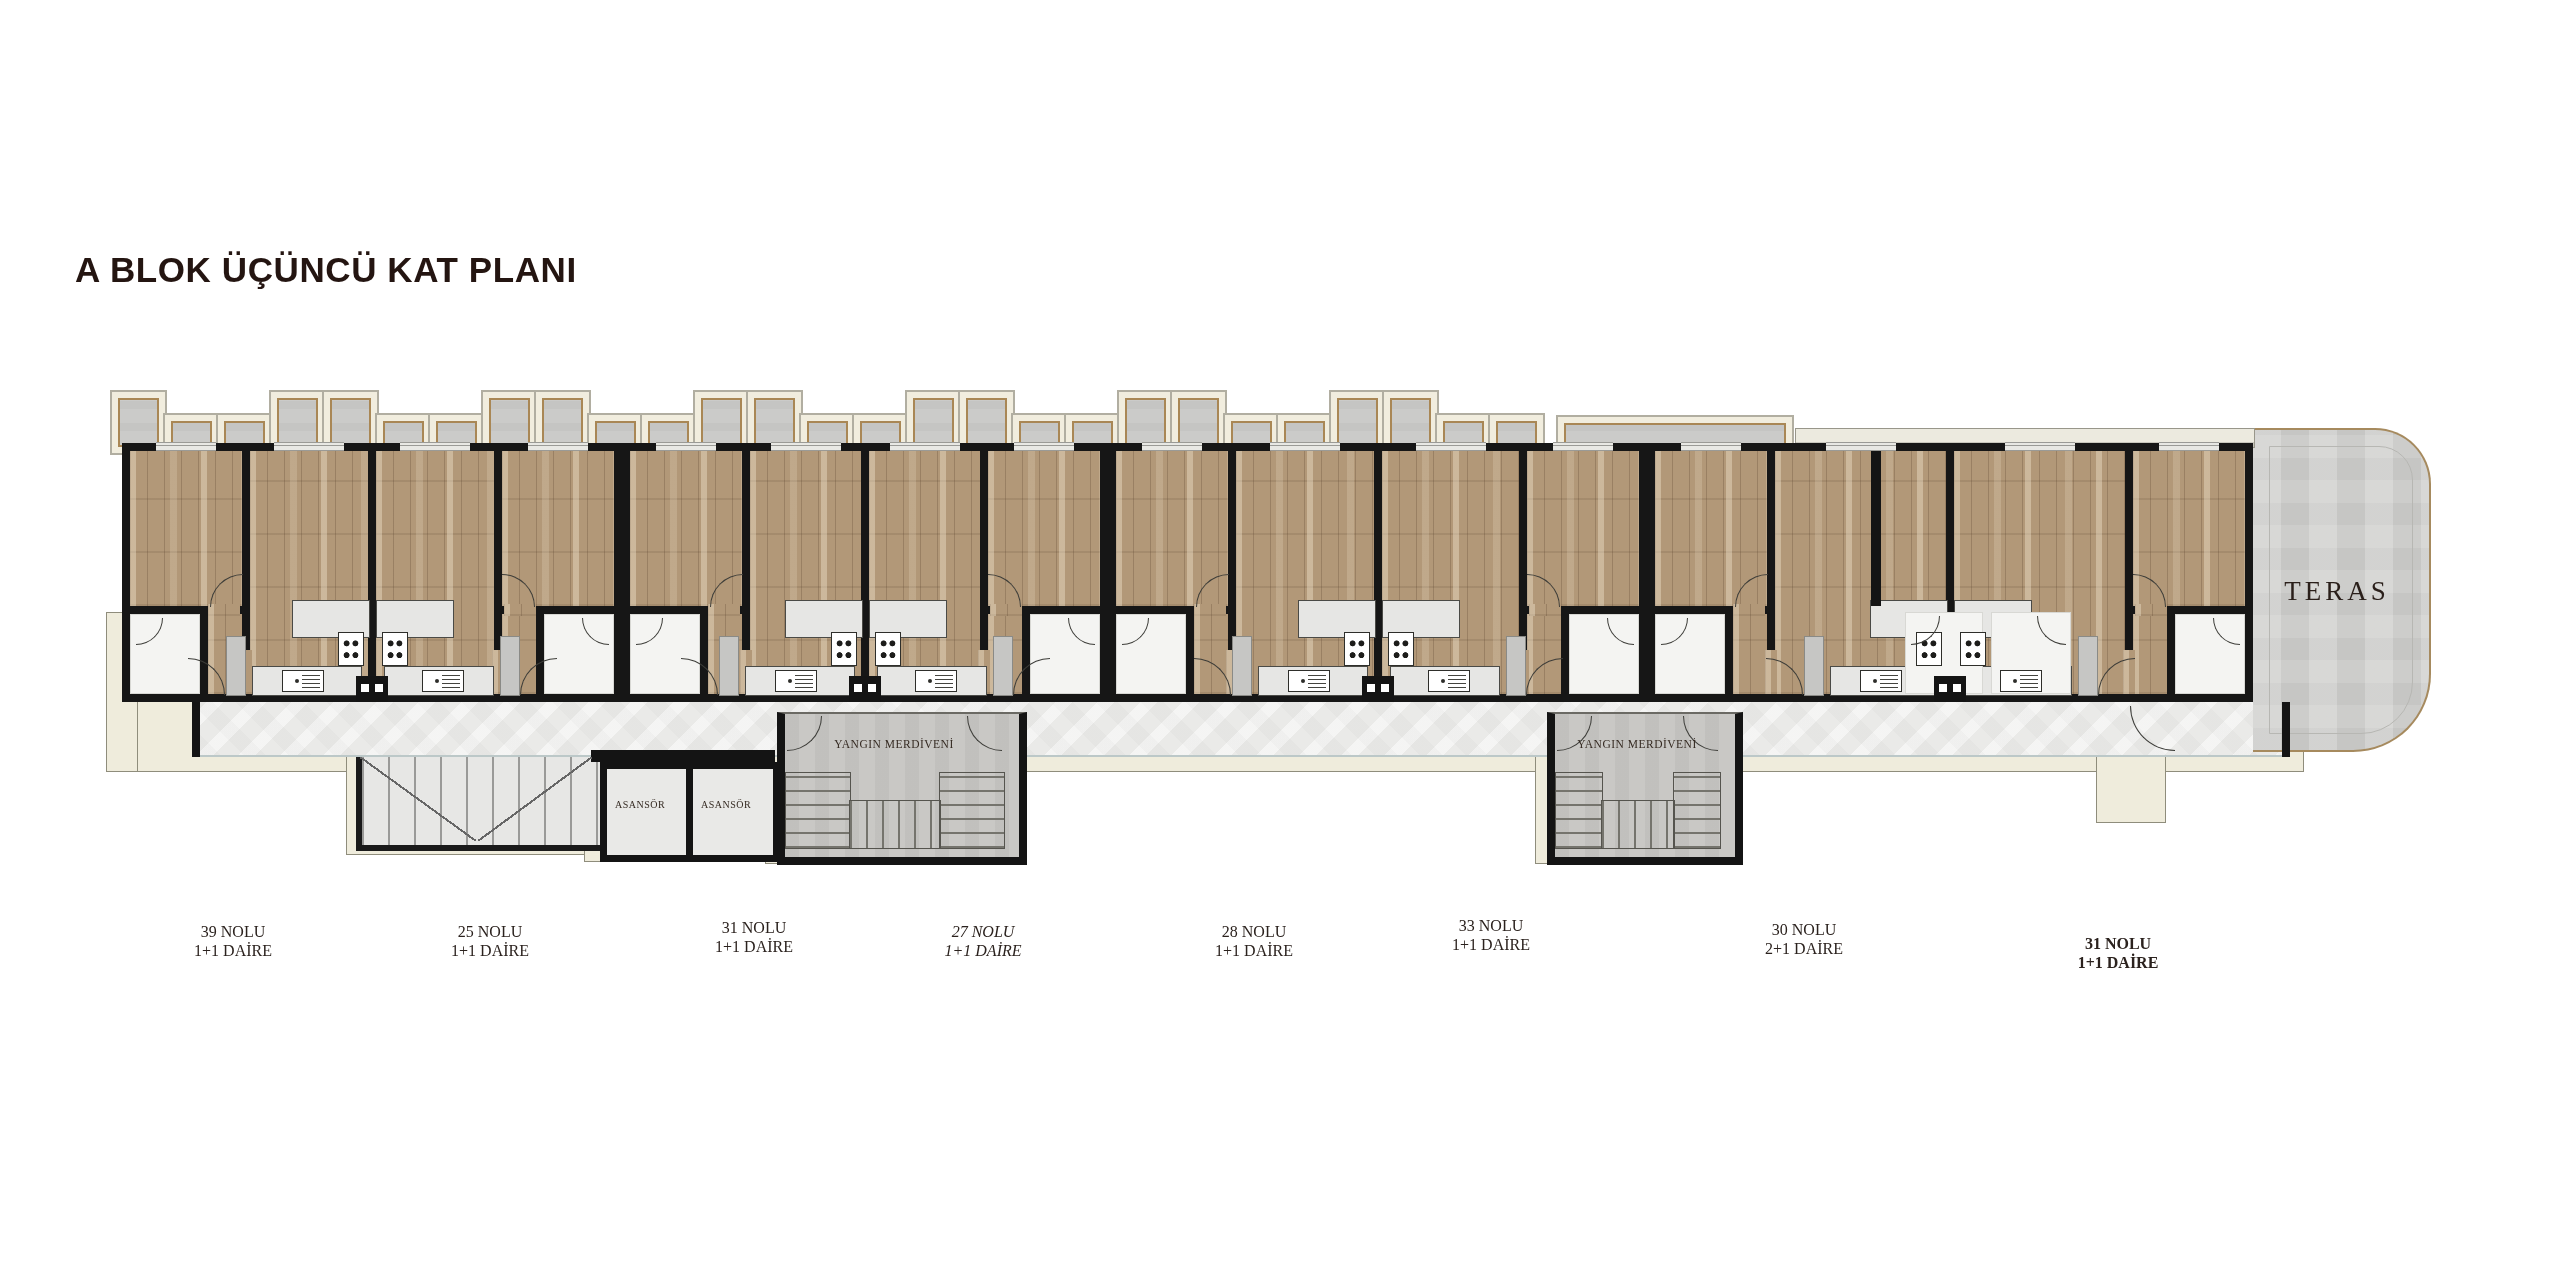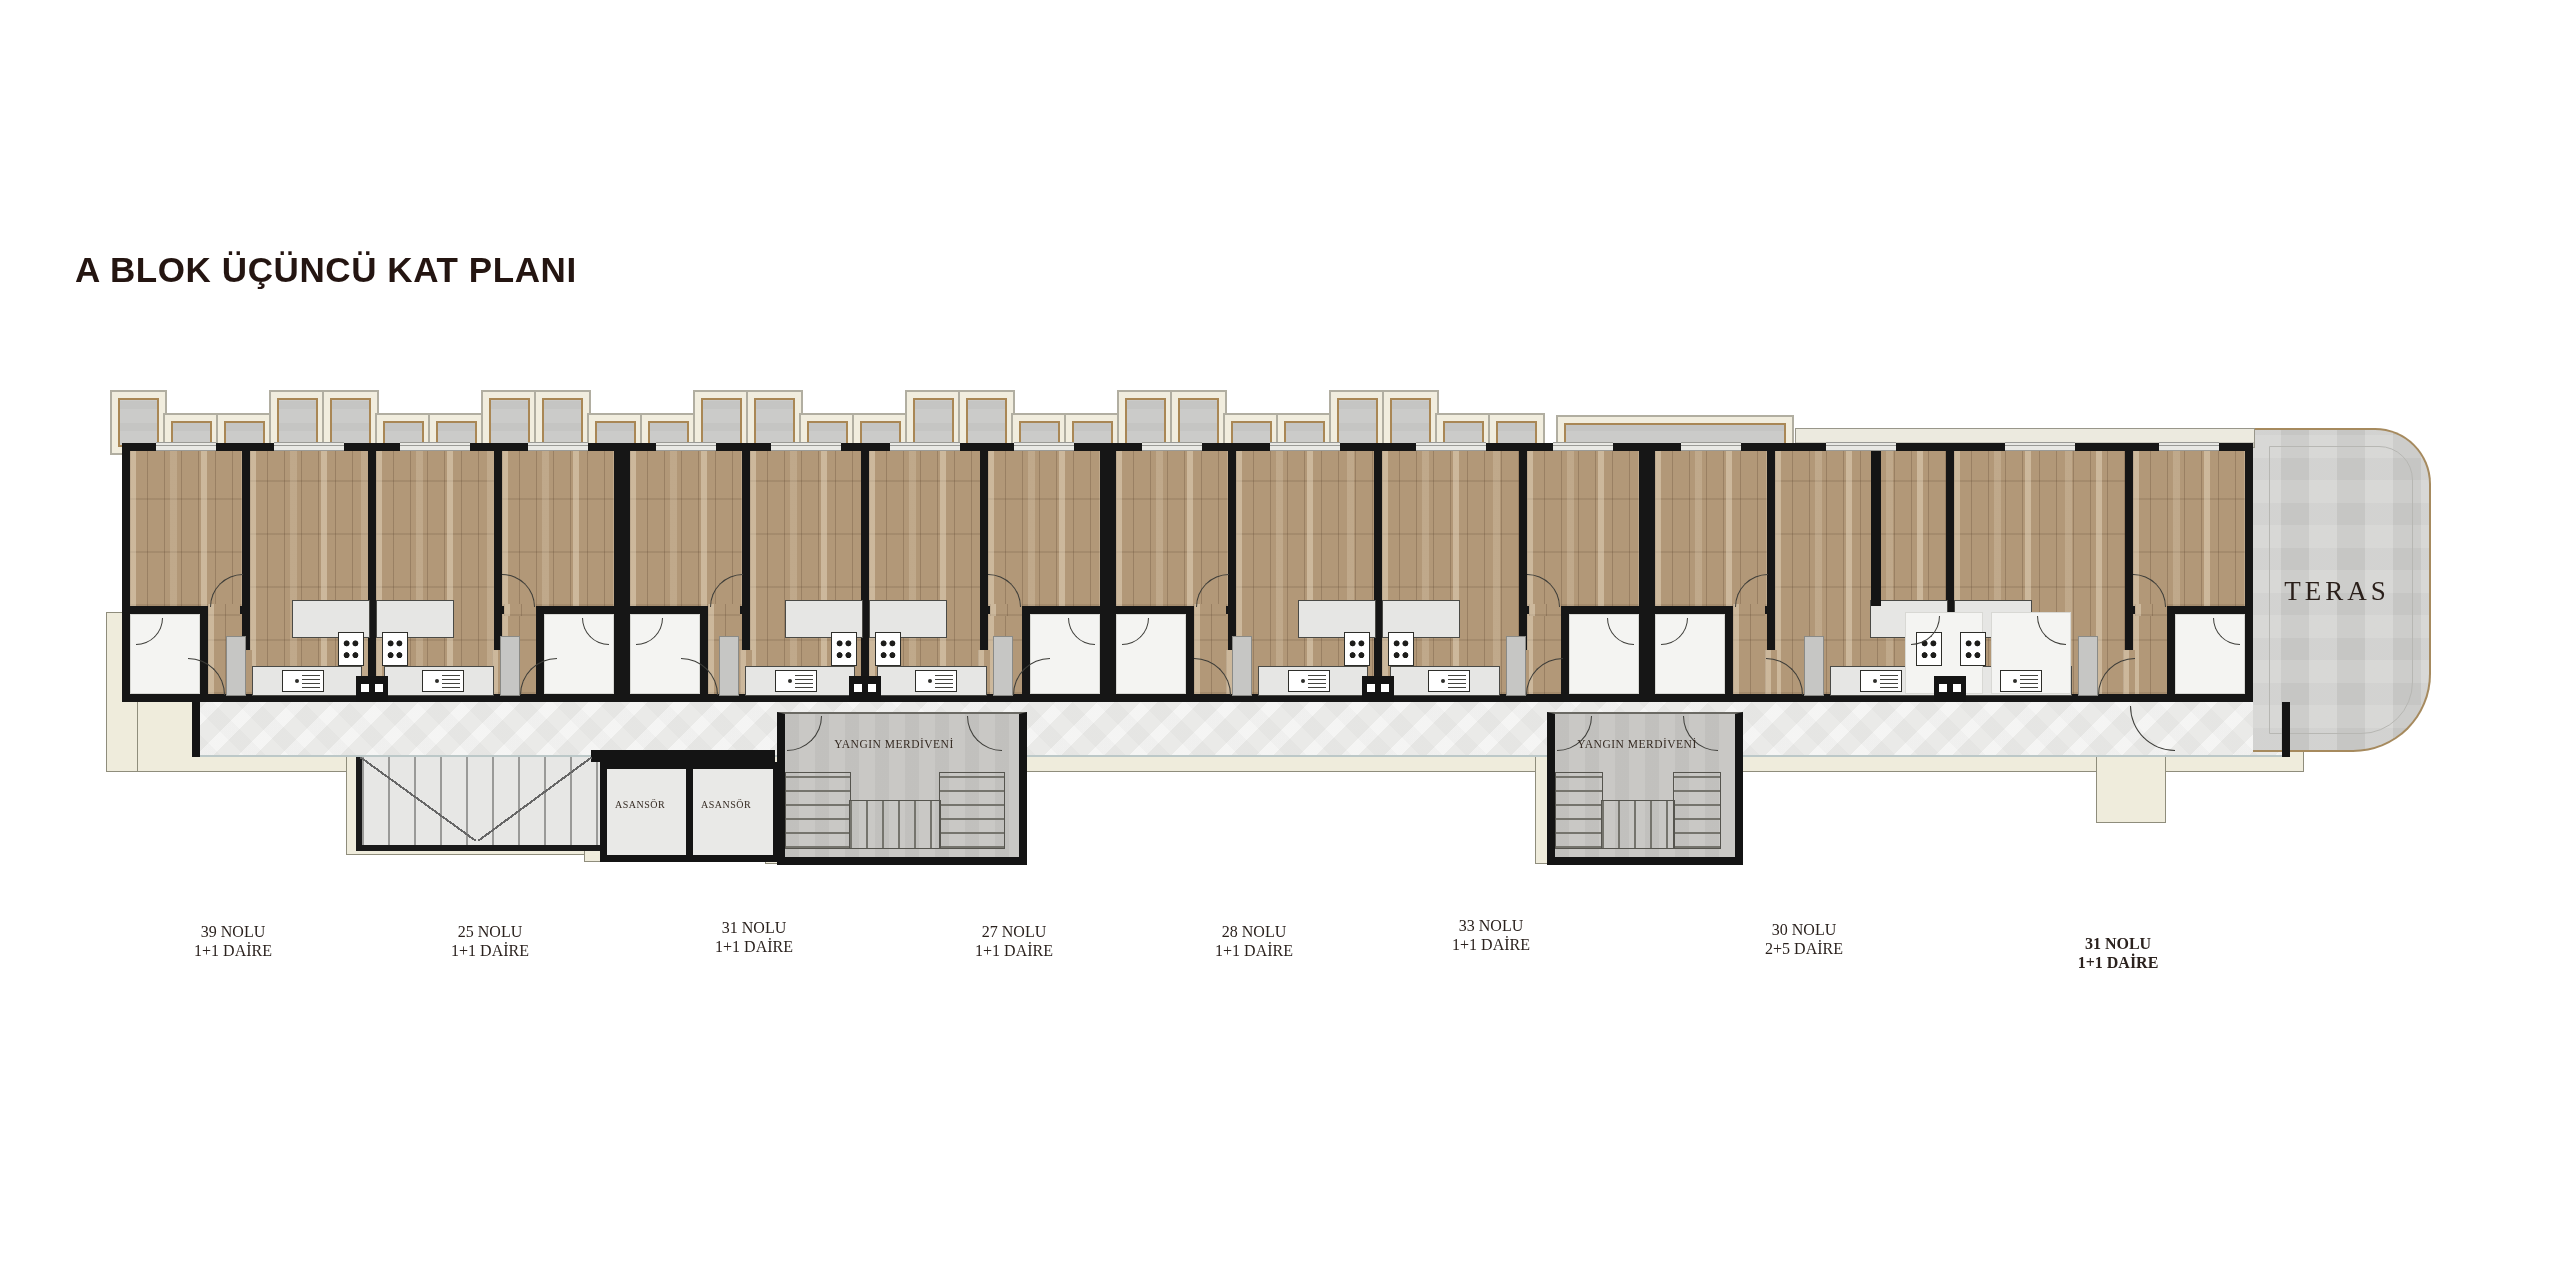--- a/index.html
+++ b/index.html
@@ -87,35 +87,35 @@
       <div>1+1 DAİRE</div>
     </div>
     <div class="apt-label" style="left:400px;top:922px;">
       <div>25 NOLU</div>
       <div>1+1 DAİRE</div>
     </div>
     <div class="apt-label" style="left:664px;top:918px;">
       <div>31 NOLU</div>
       <div>1+1 DAİRE</div>
     </div>
-    <div class="apt-label" style="left:924px;top:922px;">
+    <div class="apt-label" style="left:893px;top:922px;font-style:italic;">
       <div>27 NOLU</div>
       <div>1+1 DAİRE</div>
     </div>
     <div class="apt-label" style="left:1164px;top:922px;">
       <div>28 NOLU</div>
       <div>1+1 DAİRE</div>
     </div>
     <div class="apt-label" style="left:1401px;top:916px;">
       <div>33 NOLU</div>
       <div>1+1 DAİRE</div>
     </div>
     <div class="apt-label" style="left:1714px;top:920px;">
       <div>30 NOLU</div>
-      <div>2+5 DAİRE</div>
+      <div>2+1 DAİRE</div>
     </div>
     <div class="apt-label" style="left:2028px;top:934px;font-weight:bold;">
       <div>31 NOLU</div>
       <div>1+1 DAİRE</div>
     </div>
   <div class="abs backing" style="left: 134px; top: 698px; width: 2168px; height: 72px; z-index: 1;"></div>
       <div class="abs backing" style="left: 106px; top: 612px; width: 30px; height: 158px; z-index: 1;"></div>
       <div class="abs backing" style="left: 346px; top: 753px; width: 266px; height: 100px; z-index: 1;"></div>
       <div class="abs backing" style="left: 584px; top: 748px; width: 198px; height: 112px; z-index: 1;"></div>
       <div class="abs backing" style="left: 765px; top: 708px; width: 258px; height: 154px; z-index: 1;"></div>

